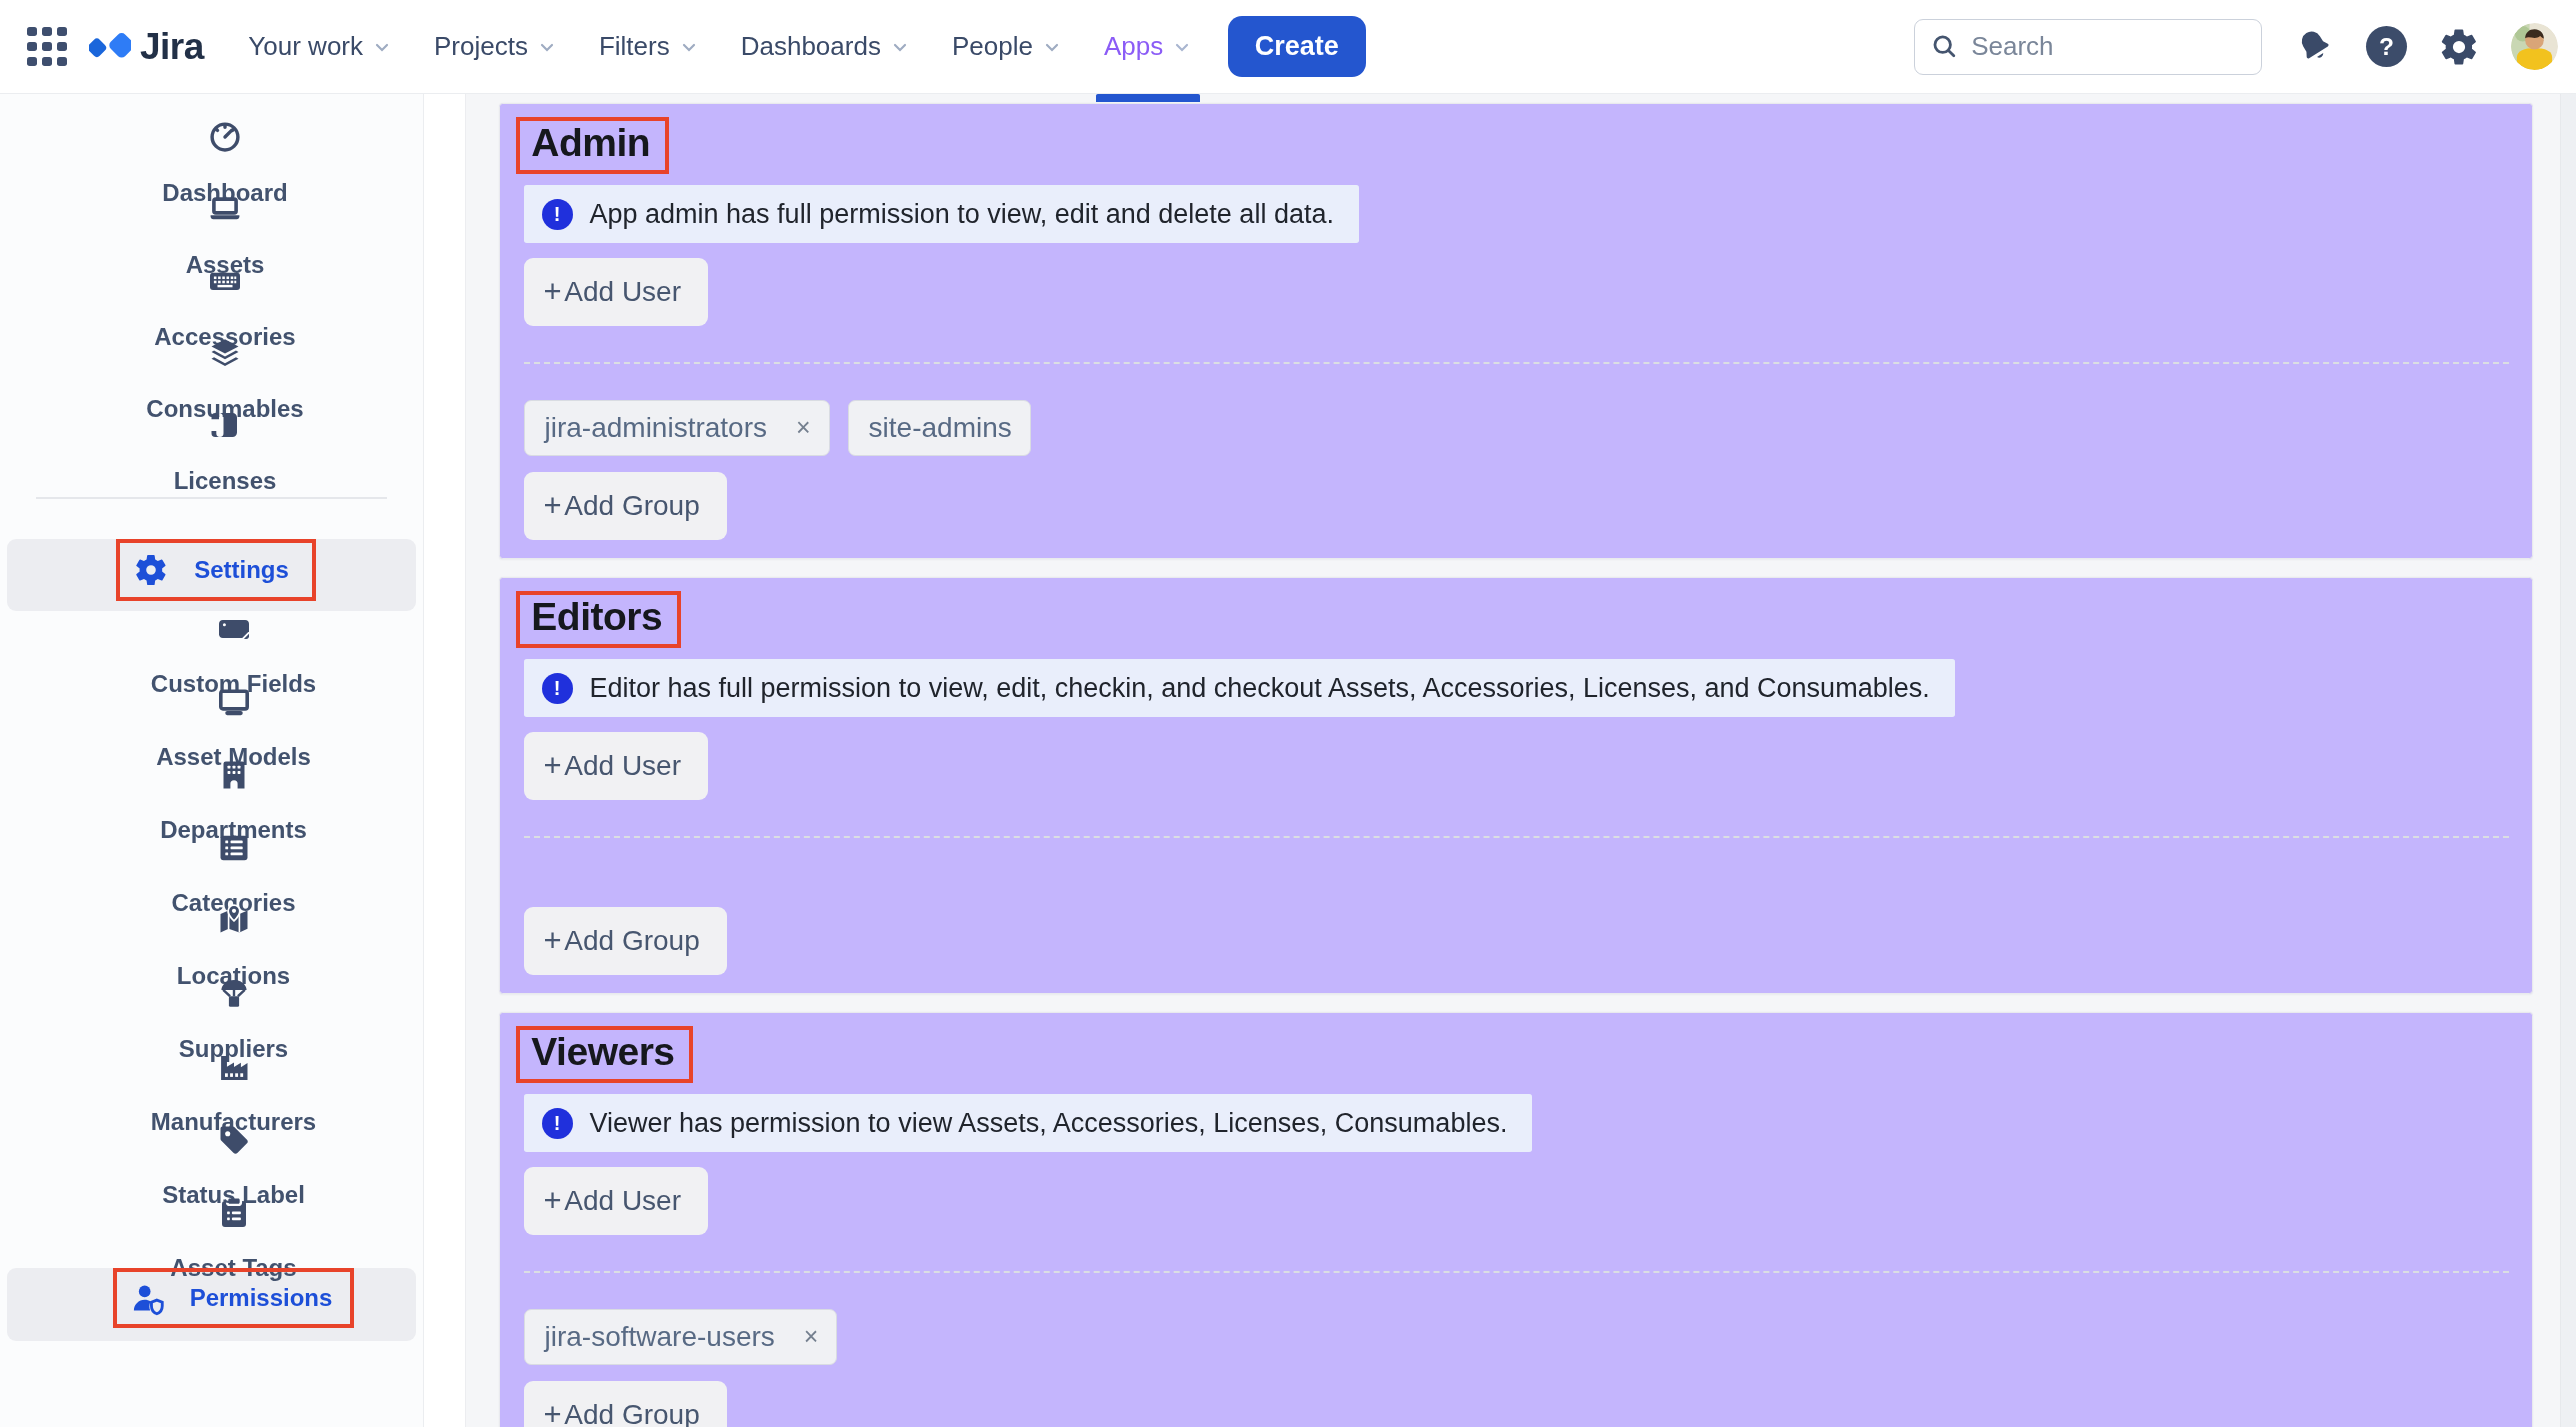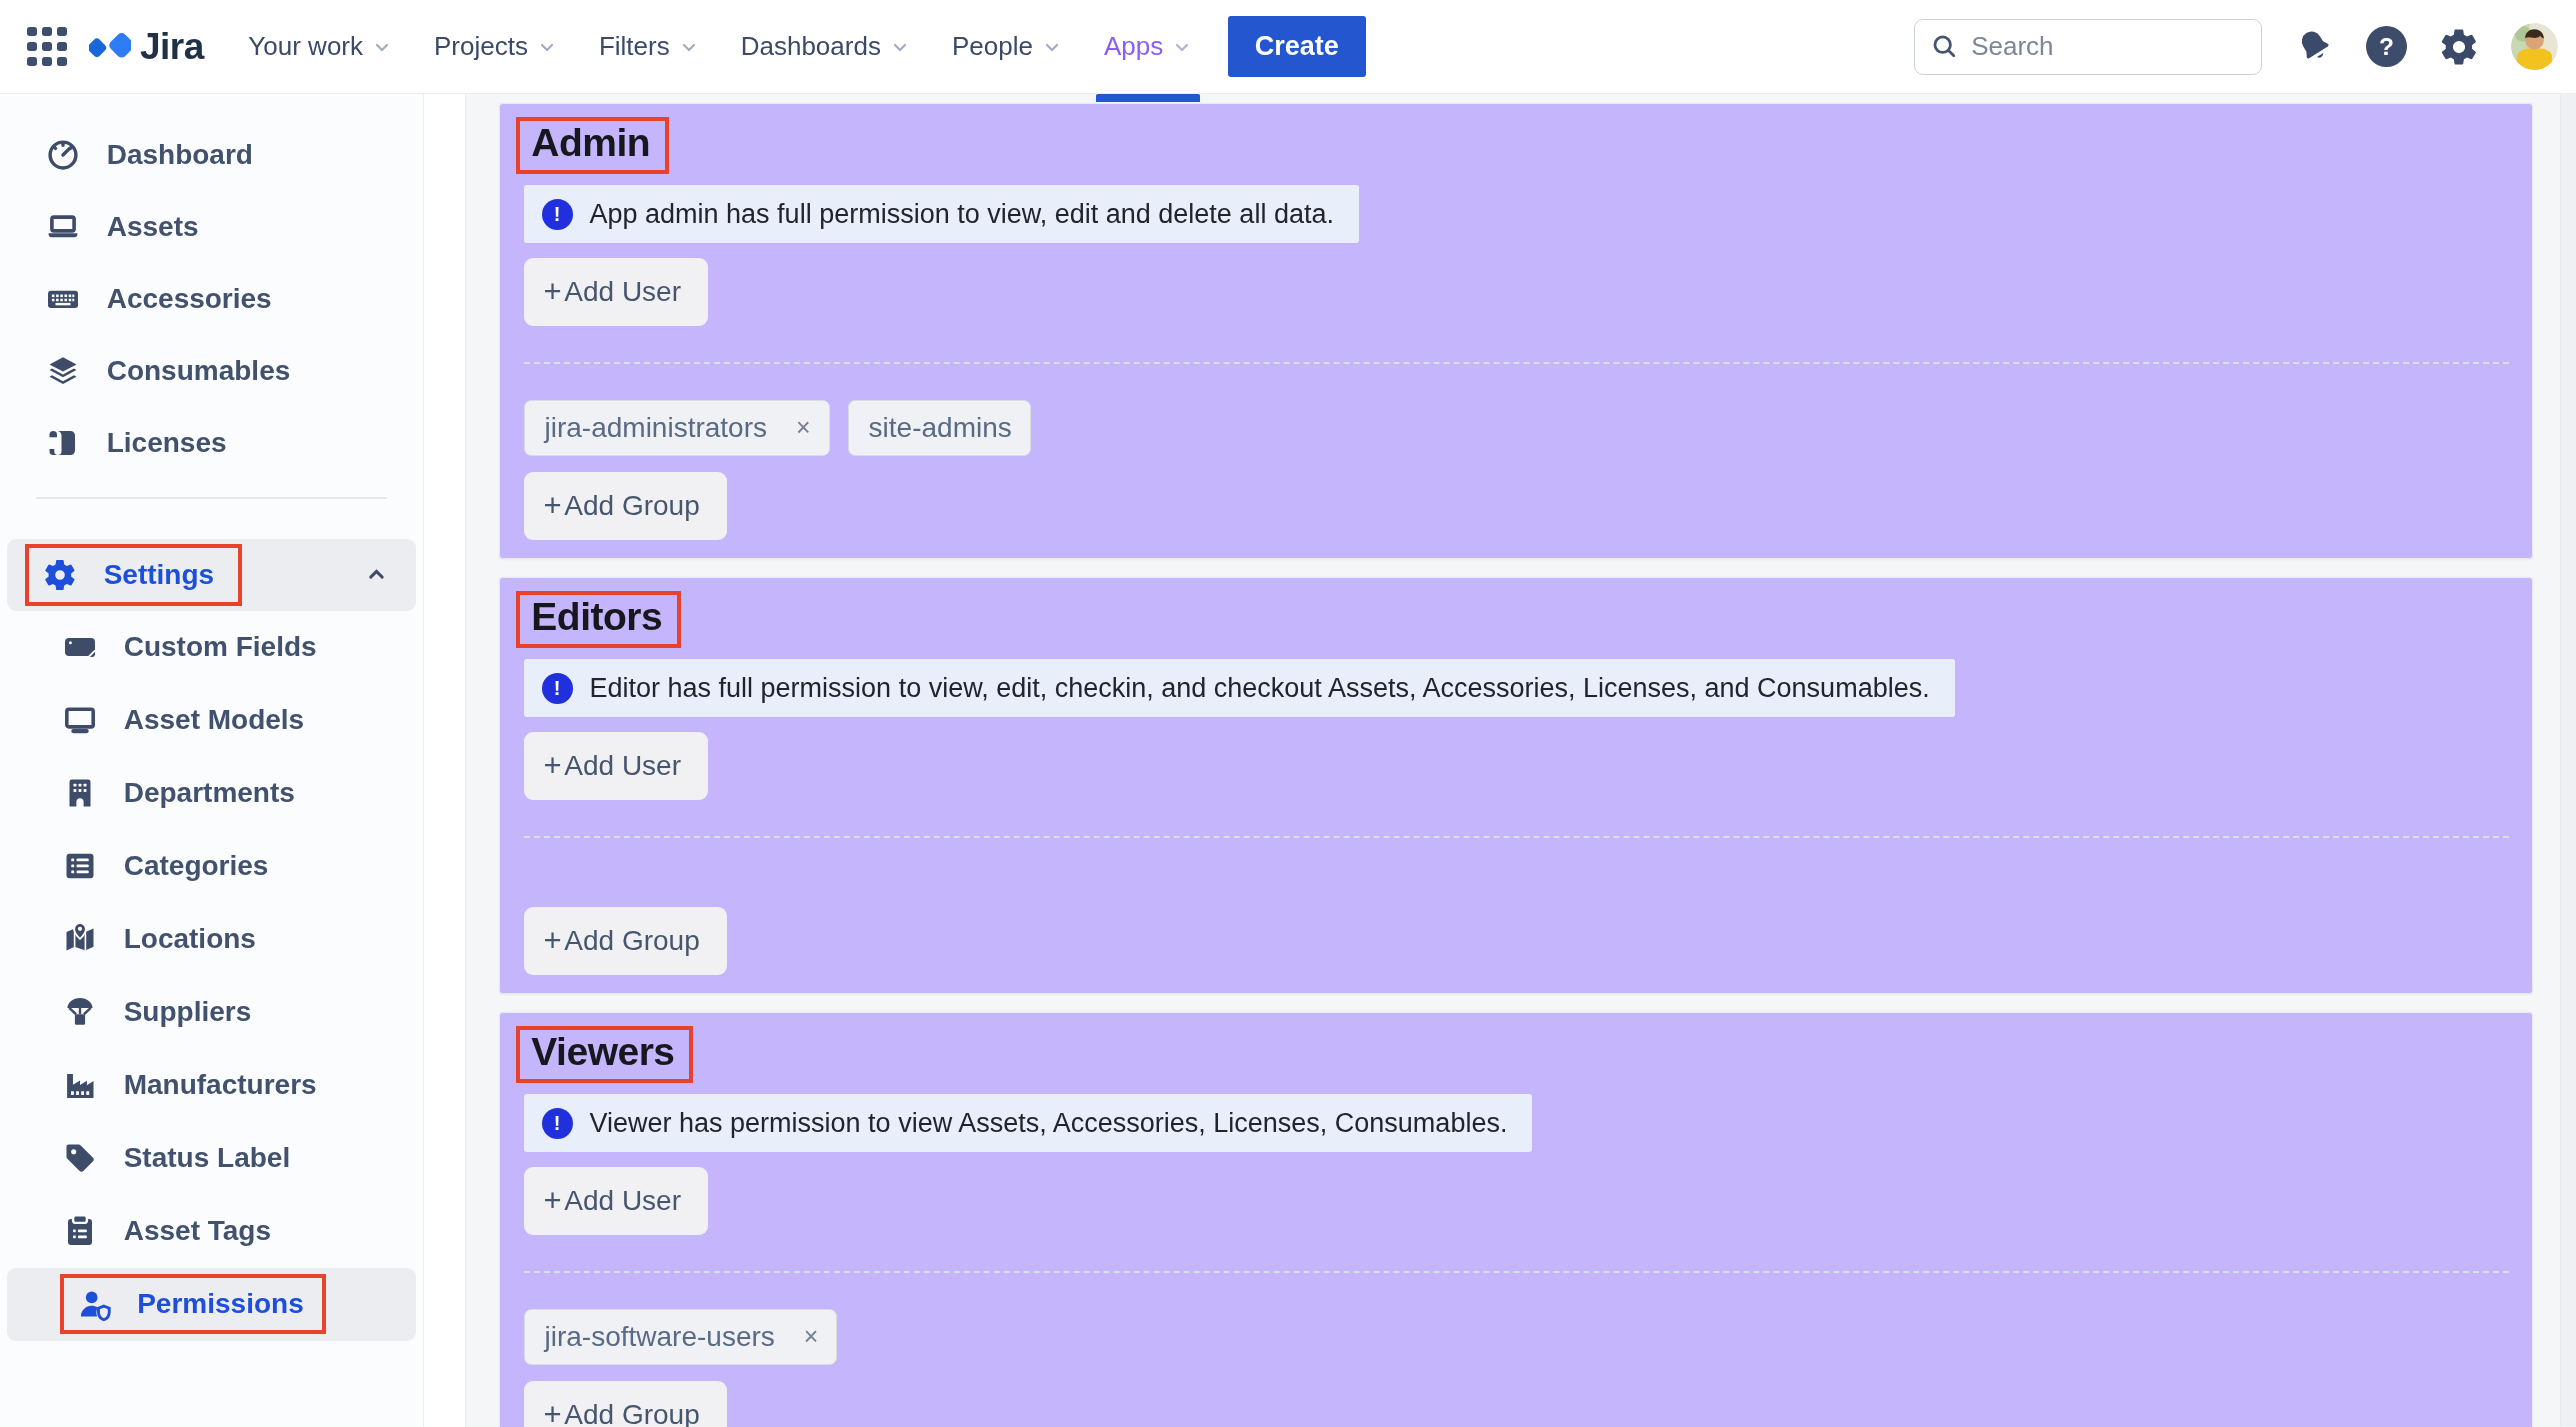--- a/index.html
+++ b/index.html
@@ -30,21 +30,21 @@
     font-family: "Liberation Sans", sans-serif;
   }
   .nav-item .chev { width: 20px; height: 20px; flex: none; }
   .nav-item.active { color: #8b5cf6; }
   .nav-item.active::after {
     content: ""; position: absolute; left: 12.7px; right: 12.7px; bottom: 0;
     height: 7.2px; background: #2456CF; border-radius: 1.8px 1.8px 0 0;
   }
   .create-btn {
     margin-left: 14.5px; background: #2456CF; color: #fff; border: none;
-    font-size: 27px; font-weight: 600; padding: 15.4px 27px; border-radius: 3px;
+    font-size: 27px; font-weight: 600; padding: 15.4px 27px; border-radius: 14px;
     cursor: pointer; font-family: "Liberation Sans", sans-serif;
   }
   .topbar-right { margin-left: auto; display: flex; align-items: center; gap: 31px; }
   .search-box {
     width: 348px; height: 56px; border: 1.8px solid #CBD1DB; border-radius: 9px;
     display: flex; align-items: center; gap: 12.7px; padding: 0 9px 0 14.5px; background: #fff;
   }
   .search-box svg { width: 29px; height: 29px; flex: none; }
   .search-box input {
     border: none; outline: none; width: 100%; background: transparent;
@@ -62,21 +62,21 @@
 
   
   .body-row { flex: 1; display: flex; min-height: 0; }
   .sidebar {
     width: 424px; flex: none; background: #FBFCFD; border-right: 1.8px solid #EBEDF0;
     padding: 25px 7.2px 0 7.2px; overflow: hidden;
   }
   .side-item {
     height: 72px; display: flex; align-items: center; gap: 23.5px;
     padding: 0 9px 0 36px; border-radius: 9px; cursor: pointer;
-    font-size: 28px; font-weight: 600; color: #42526E;
+    font-size: 24px; font-weight: 600; color: #42526E; flex-direction: column;
   }
   .side-item .sicon { width: 40px; display: flex; justify-content: center; flex: none; }
   .side-item .sicon svg { width: 36px; height: 36px; }
   .side-item.sub { padding-left: 53px; height: 73px; }
   .side-item.sub .slabel { }
   .side-divider { height: 1.8px; background: #E5E7EB; margin: 18px 29px 16.3px 29px; }
   .side-item.active-row { background: #ECEDF1; color: #1D4FD8; }
   .annot {
     display: inline-flex; align-items: center; gap: 23.5px;
     border: 4.5px solid #E8432A; padding: 9px 23.5px 9px 11px;

